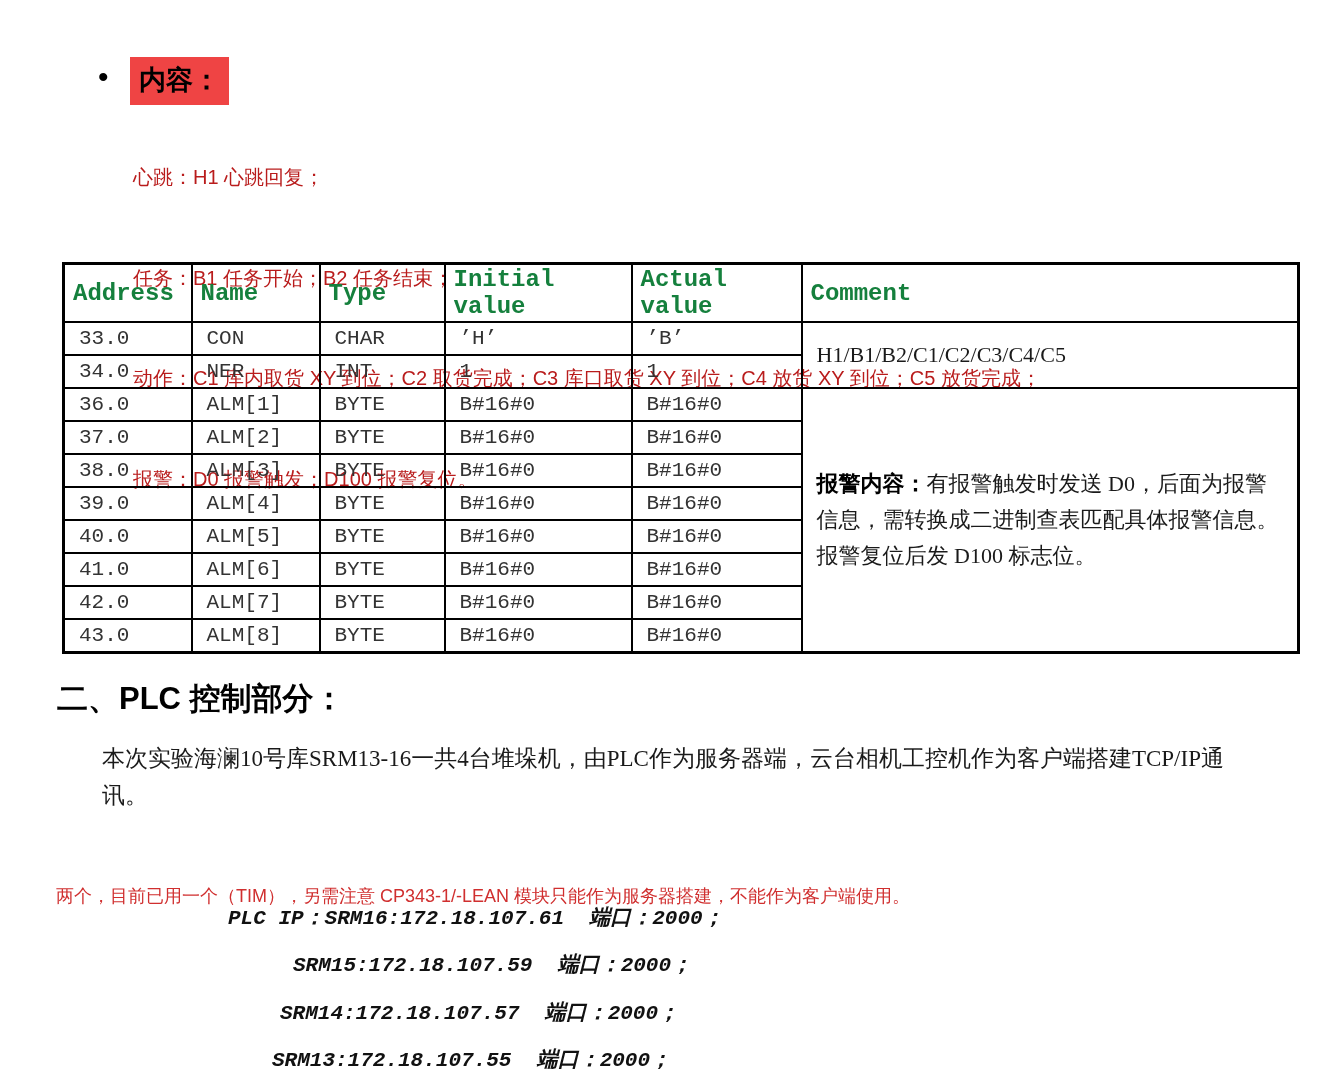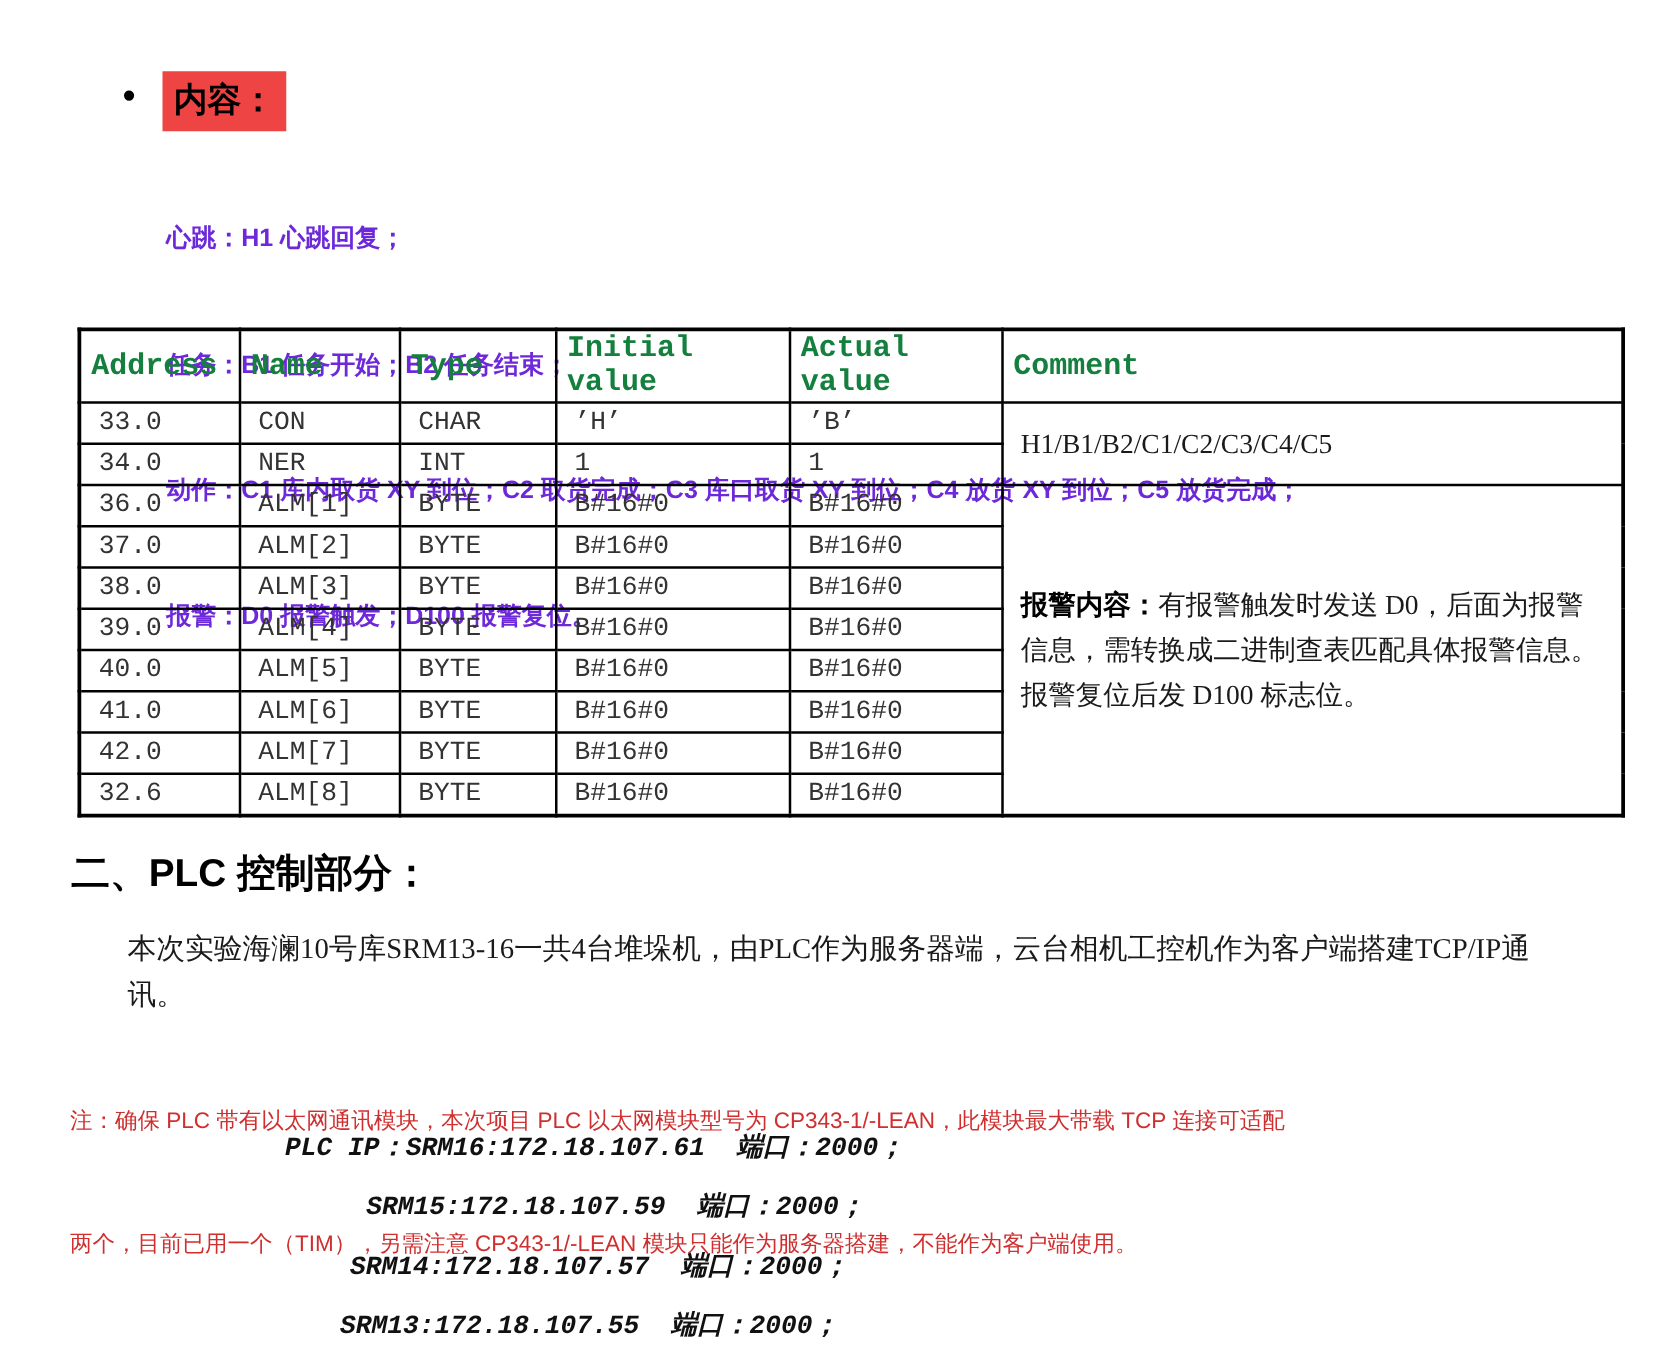--- a/index.html
+++ b/index.html
@@ -19,23 +19,23 @@
     display:flex; align-items:center;
     font-weight:bold; font-size:27px; white-space:pre;
   }
   .hl-label {
     background:#ef4444; color:#000; padding:5px 9px 7px 9px;
     display:inline-block;
   }
   .content-value { margin-left:9px; letter-spacing:0.5px; }
 
   .red-lines {
-    position:absolute; left:133px; top:108px;
-    font-weight:bold; font-size:20px; line-height:33.5px;
-    color:#6d28d9; white-space:pre;
+    position:absolute; left:133px; top:94px;
+    font-weight:normal; font-size:20px; line-height:33.5px;
+    color:#b91c1c; white-space:pre;
   }
 
   
   table.var-table {
     position:absolute; left:62px; top:262px;
     width:1235px; border-collapse:collapse; table-layout:fixed;
     border:3px solid #000;
   }
   .var-table th, .var-table td {
     border:2px solid #000; height:33px; vertical-align:middle;
@@ -181,33 +181,32 @@
     <td class="mono">B#16#0</td>
   </tr>
   <tr>
     <td class="mono">42.0</td>
     <td class="mono">ALM[7]</td>
     <td class="mono">BYTE</td>
     <td class="mono">B#16#0</td>
     <td class="mono">B#16#0</td>
   </tr>
   <tr>
-    <td class="mono">32.6</td>
+    <td class="mono">43.0</td>
     <td class="mono">ALM[8]</td>
     <td class="mono">BYTE</td>
     <td class="mono">B#16#0</td>
     <td class="mono">B#16#0</td>
   </tr>
 </tbody>
   </table>
 
 <div class="sec-heading">二、PLC 控制部分：</div>
 <div class="sec-paragraph">本次实验海澜10号库SRM13-16一共4台堆垛机，由PLC作为服务器端，云台相机工控机作为客户端搭建TCP/IP通讯。</div>
 
 <div class="note-lines">
-  <div>注：确保 PLC 带有以太网通讯模块，本次项目 PLC 以太网模块型号为 CP343-1/-LEAN，此模块最大带载 TCP 连接可适配</div>
   <div>两个，目前已用一个（TIM），另需注意 CP343-1/-LEAN 模块只能作为服务器搭建，不能作为客户端使用。</div>
 </div>
 
 <div class="plc-line plc-0">PLC IP：SRM16:172.18.107.61  端口：2000；</div>
 <div class="plc-line plc-1">SRM15:172.18.107.59  端口：2000；</div>
 <div class="plc-line plc-2">SRM14:172.18.107.57  端口：2000；</div>
 <div class="plc-line plc-3">SRM13:172.18.107.55  端口：2000；</div>
 
 </body></html>

